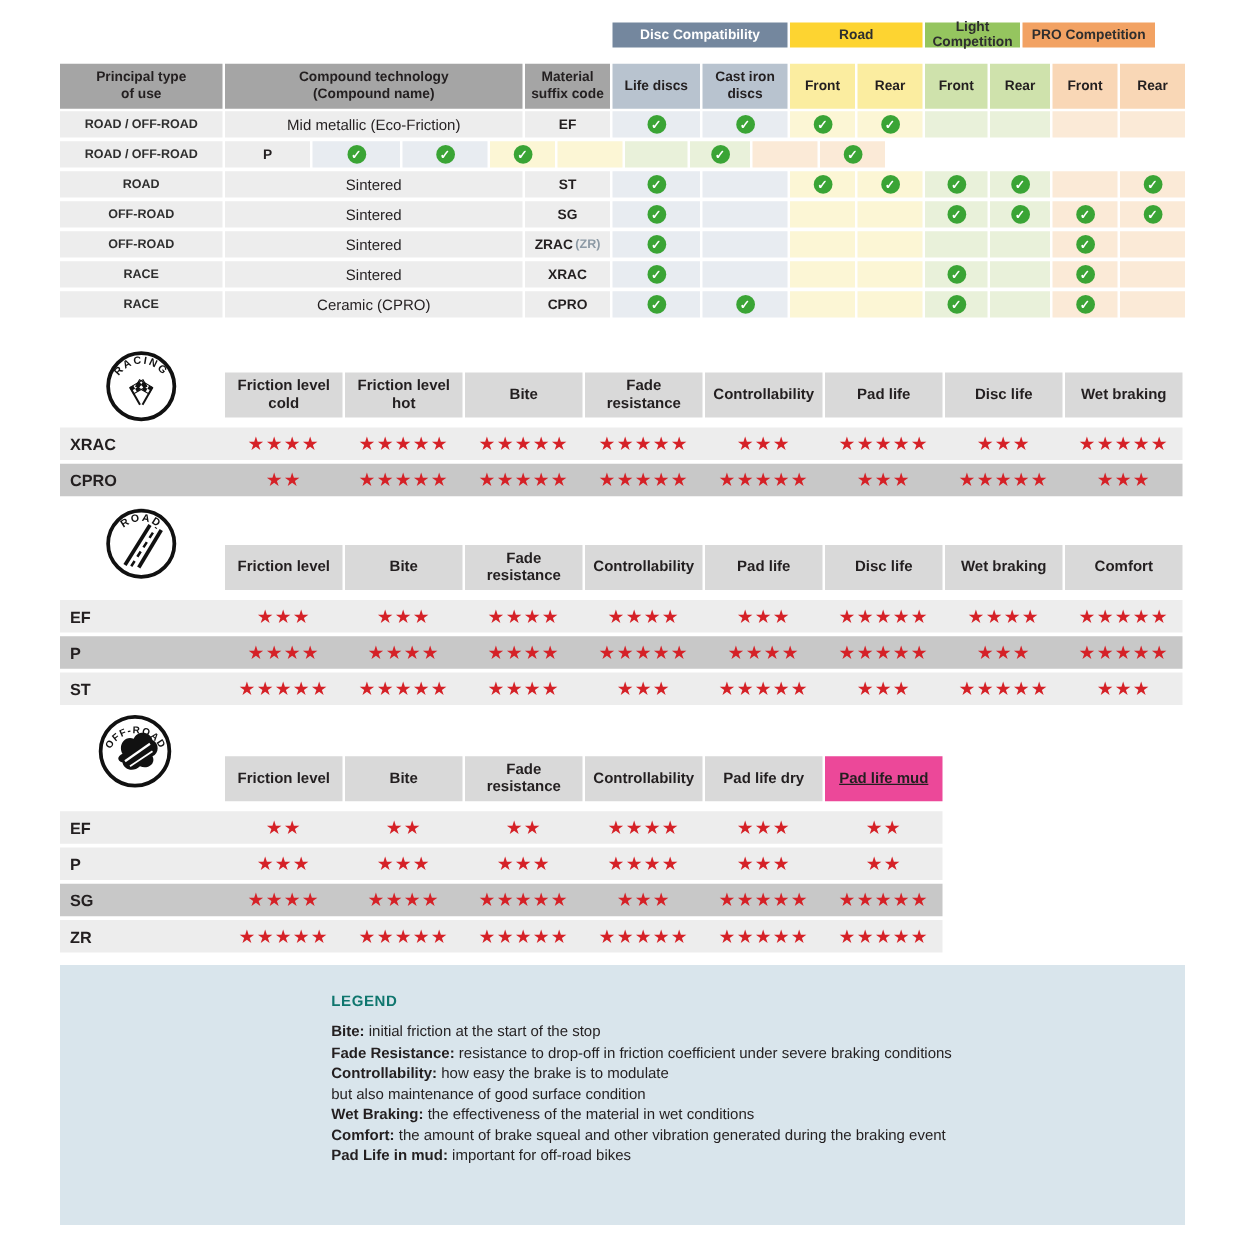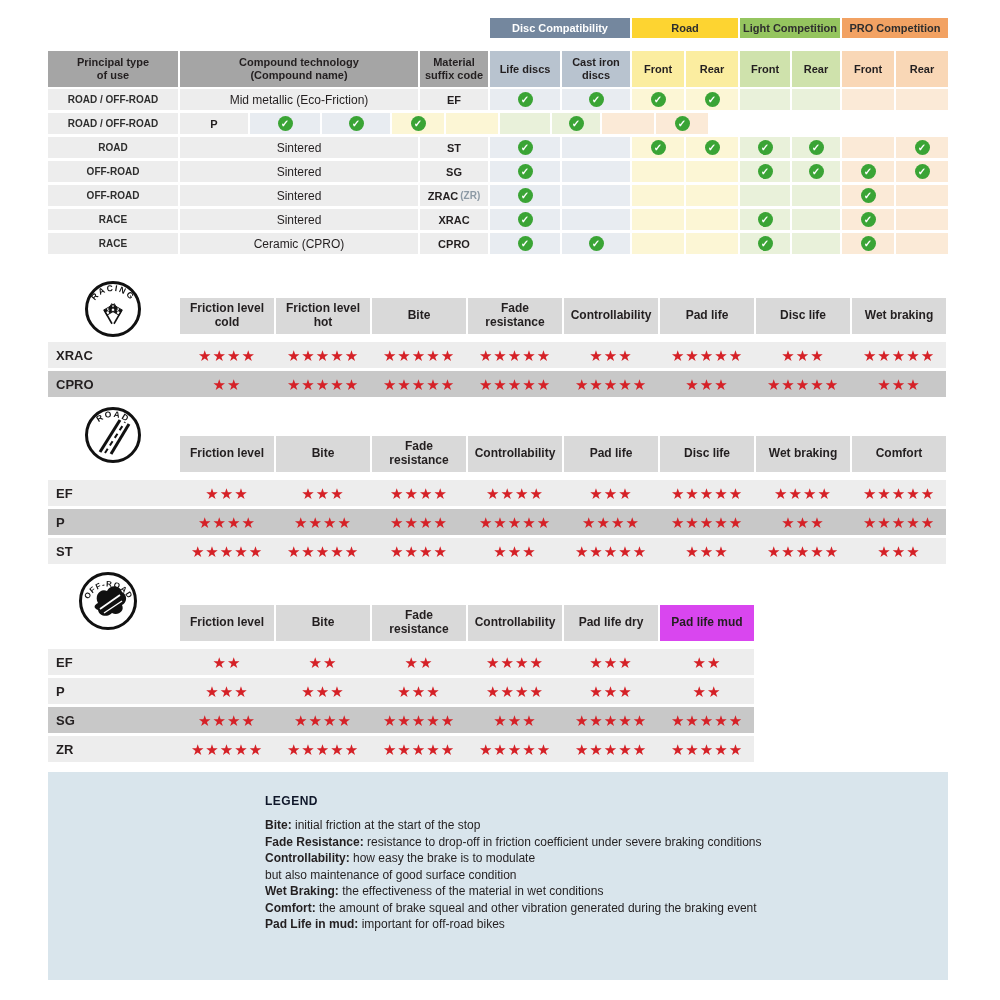--- a/index.html
+++ b/index.html
@@ -48,21 +48,21 @@
 </head>
 <body>
 
 <div class="stage">
 
   <div id="compat-table" class="abs" style="left:48px; top:18px;">
       <div class="crow g">
         <div class="ccell" style="width: 440px;"></div>
         <div class="ccell ghdr" style="width: 140px; background: rgb(116, 135, 158); color: rgb(255, 255, 255);">Disc Compatibility</div>
         <div class="ccell ghdr" style="width: 106px; background: rgb(253, 212, 49); color: rgb(46, 46, 46);">Road</div>
-        <div class="ccell ghdr" style="width: 100px; background: rgb(149, 197, 95); color: rgb(46, 46, 46);">Light Competition</div>
+        <div class="ccell ghdr" style="width: 76px; background: rgb(149, 197, 95); color: rgb(46, 46, 46);">Light Competition</div>
         <div class="ccell ghdr" style="width: 106px; background: rgb(242, 162, 99); color: rgb(46, 46, 46);">PRO Competition</div>
       </div>
       <div class="crow h">
         <div class="ccell hdr" style="width: 130px; background: rgb(165, 165, 165);">Principal type
 of use</div>
         <div class="ccell hdr" style="width: 238px; background: rgb(165, 165, 165);">Compound technology
 (Compound name)</div>
         <div class="ccell hdr" style="width: 68px; background: rgb(165, 165, 165);">Material
 suffix code</div>
         <div class="ccell hdr" style="width: 70px; background: rgb(184, 195, 207);">Life discs</div>
@@ -449,21 +449,21 @@
     </svg>
   </div>
   <div id="offroad-table" class="abs" style="left:48px; top:605px;">
       <div class="rrow hdrrow">
         <div class="rcell label-spacer"></div>
         <div class="rcell rhdr" style="background: rgb(217, 217, 217);">Friction level</div>
         <div class="rcell rhdr" style="background: rgb(217, 217, 217);">Bite</div>
         <div class="rcell rhdr" style="background: rgb(217, 217, 217);">Fade resistance</div>
         <div class="rcell rhdr" style="background: rgb(217, 217, 217);">Controllability</div>
         <div class="rcell rhdr" style="background: rgb(217, 217, 217);">Pad life dry</div>
-        <div class="rcell rhdr" style="background: #d946ef;">Pad life mud</div>
+        <div class="rcell rhdr" style="background: #ec4899; text-decoration: underline;">Pad life mud</div>
       </div>
       <div class="rrow band" style="background: rgb(237, 237, 237);">
         <div class="rcell rlabel">EF</div>
         <div class="rcell rstars">
           <span class="stars" style="color: rgb(213, 33, 39);">★★</span>
         </div>
         <div class="rcell rstars">
           <span class="stars" style="color: rgb(213, 33, 39);">★★</span>
         </div>
         <div class="rcell rstars">
@@ -538,21 +538,21 @@
         <div class="rcell rstars">
           <span class="stars" style="color: rgb(213, 33, 39);">★★★★★</span>
         </div>
         <div class="rcell rstars">
           <span class="stars" style="color: rgb(213, 33, 39);">★★★★★</span>
         </div>
       </div>
     </div>
 
   <div id="legend" class="abs" style="background: rgb(217, 229, 236);">
-    <div id="legend-title" style="color: #0f172a;">LEGEND</div>
+    <div id="legend-title" style="color: #0f766e;">LEGEND</div>
     <div id="legend-entries">
         <div class="legend-line"><span class="term">Bite: </span>initial friction at the start of the stop</div>
         <div class="legend-line"><span class="term">Fade Resistance: </span>resistance to drop-off in friction coefficient under severe braking conditions</div>
         <div class="legend-line"><span class="term">Controllability: </span>how easy the brake is to modulate</div>
         <div class="legend-line">but also maintenance of good surface condition</div>
         <div class="legend-line"><span class="term">Wet Braking: </span>the effectiveness of the material in wet conditions</div>
         <div class="legend-line"><span class="term">Comfort: </span>the amount of brake squeal and other vibration generated during the braking event</div>
         <div class="legend-line"><span class="term">Pad Life in mud: </span>important for off-road bikes</div>
       </div>
   </div>

